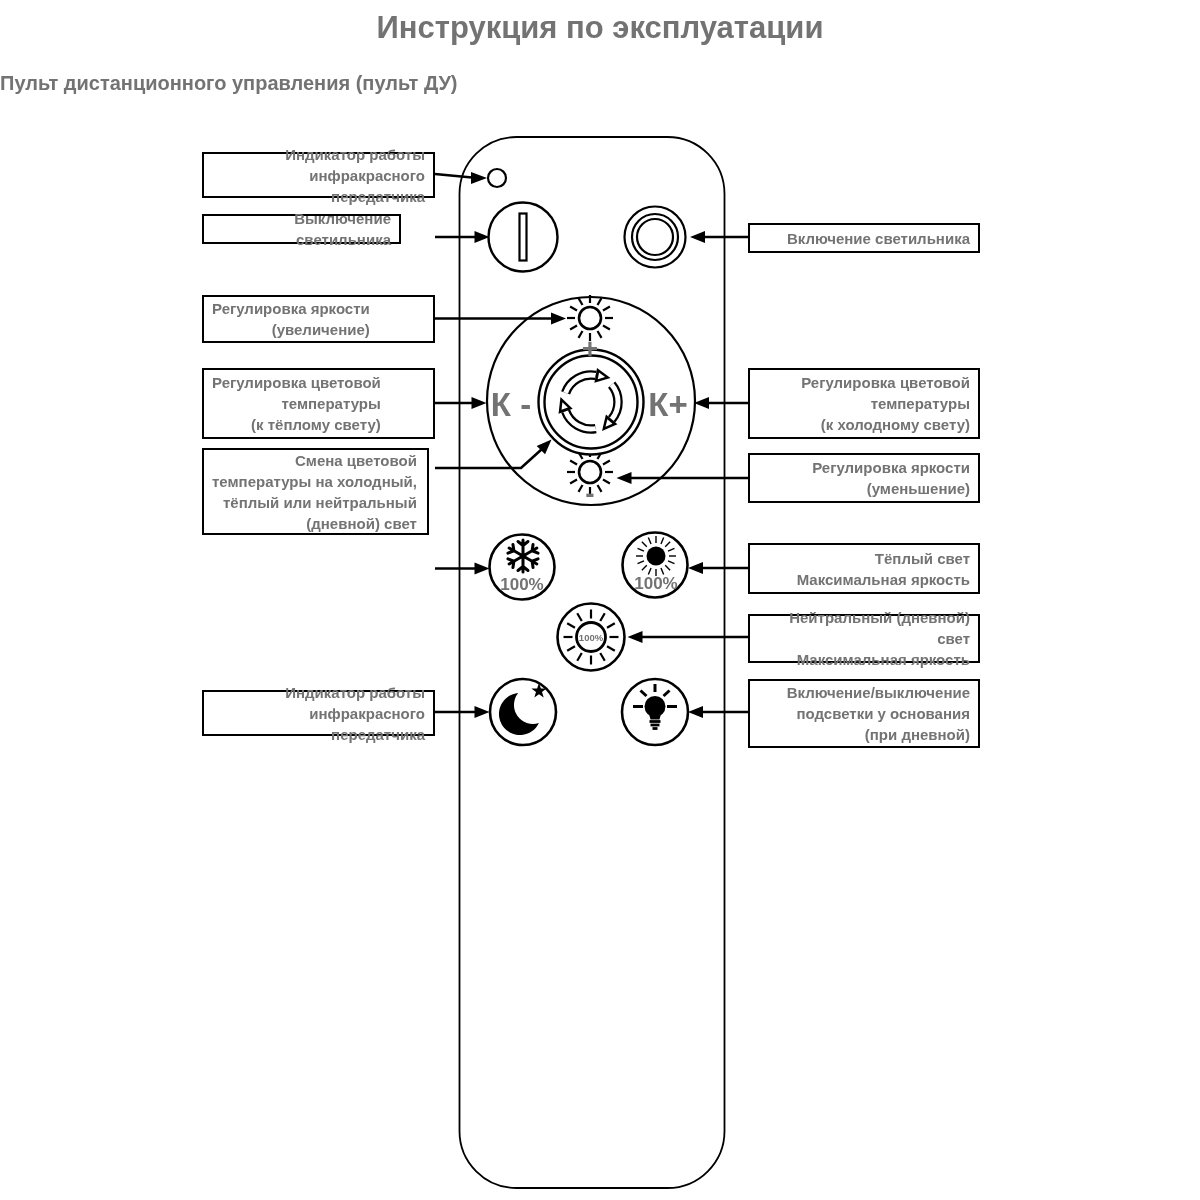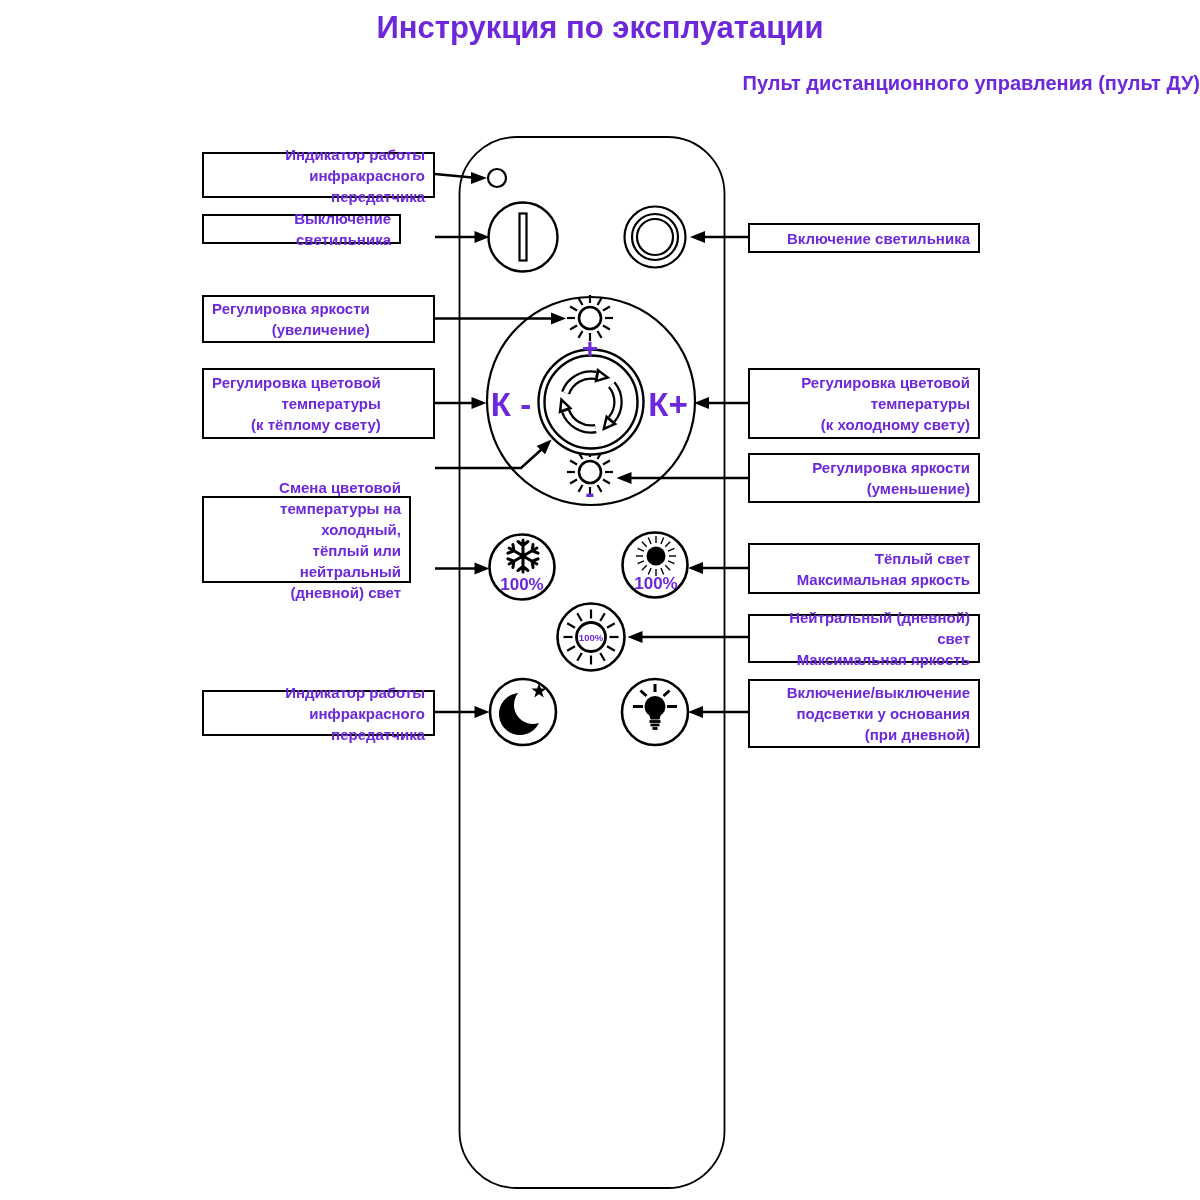--- a/index.html
+++ b/index.html
@@ -1,20 +1,20 @@
 <!DOCTYPE html>
 <html><head>
 <meta charset="utf-8">
 <style>
   html,body{margin:0;padding:0;background:#ffffff;}
   .page{position:relative;width:1200px;height:1200px;background:#ffffff;overflow:hidden;
-        font-family:"Liberation Sans",sans-serif;color:#6d28d9;}
+        font-family:"Liberation Sans",sans-serif;color:#737373;}
   .title{position:absolute;left:0;top:10px;width:1200px;text-align:center;
          font-size:31px;font-weight:bold;}
-  .subtitle{position:absolute;left:0;top:72px;width:1200px;text-align:right;
+  .subtitle{position:absolute;left:0;top:72px;width:1200px;text-align:left;
             font-size:20px;font-weight:bold;}
   svg{position:absolute;left:0;top:0;}
   .callout{position:absolute;border:2px solid #000;background:#fff;box-sizing:border-box;
            display:flex;align-items:center;padding:2px 8px;}
   .callout-text{white-space:pre-line;font-size:15px;line-height:21px;font-weight:bold;}
   .callout.left{justify-content:flex-start;text-align:right;}
   .callout.right{justify-content:flex-end;text-align:right;padding-left:16px;}
   .rlabel{position:absolute;text-align:center;font-weight:bold;}
   .klab{width:60px;font-size:33px;}
   .plusminus{width:40px;font-size:28px;}
@@ -273,21 +273,21 @@
     </div>
   <div class="callout left" style="left:202px;top:295px;width:233px;height:48px;">
       <span class="callout-text">Регулировка яркости
 (увеличение)</span>
     </div>
   <div class="callout left" style="left:202px;top:368px;width:233px;height:71px;">
       <span class="callout-text">Регулировка цветовой
 температуры
 (к тёплому свету)</span>
     </div>
-  <div class="callout left" style="left:202px;top:448px;width:209px;height:87px;margin-top:48px;">
+  <div class="callout left" style="left:202px;top:448px;width:227px;height:87px;">
       <span class="callout-text">Смена цветовой
 температуры на холодный,
 тёплый или нейтральный
 (дневной) свет</span>
     </div>
   <div class="callout left" style="left:202px;top:690px;width:233px;height:46px;">
       <span class="callout-text">Индикатор работы
 инфракрасного передатчика</span>
     </div>
 

